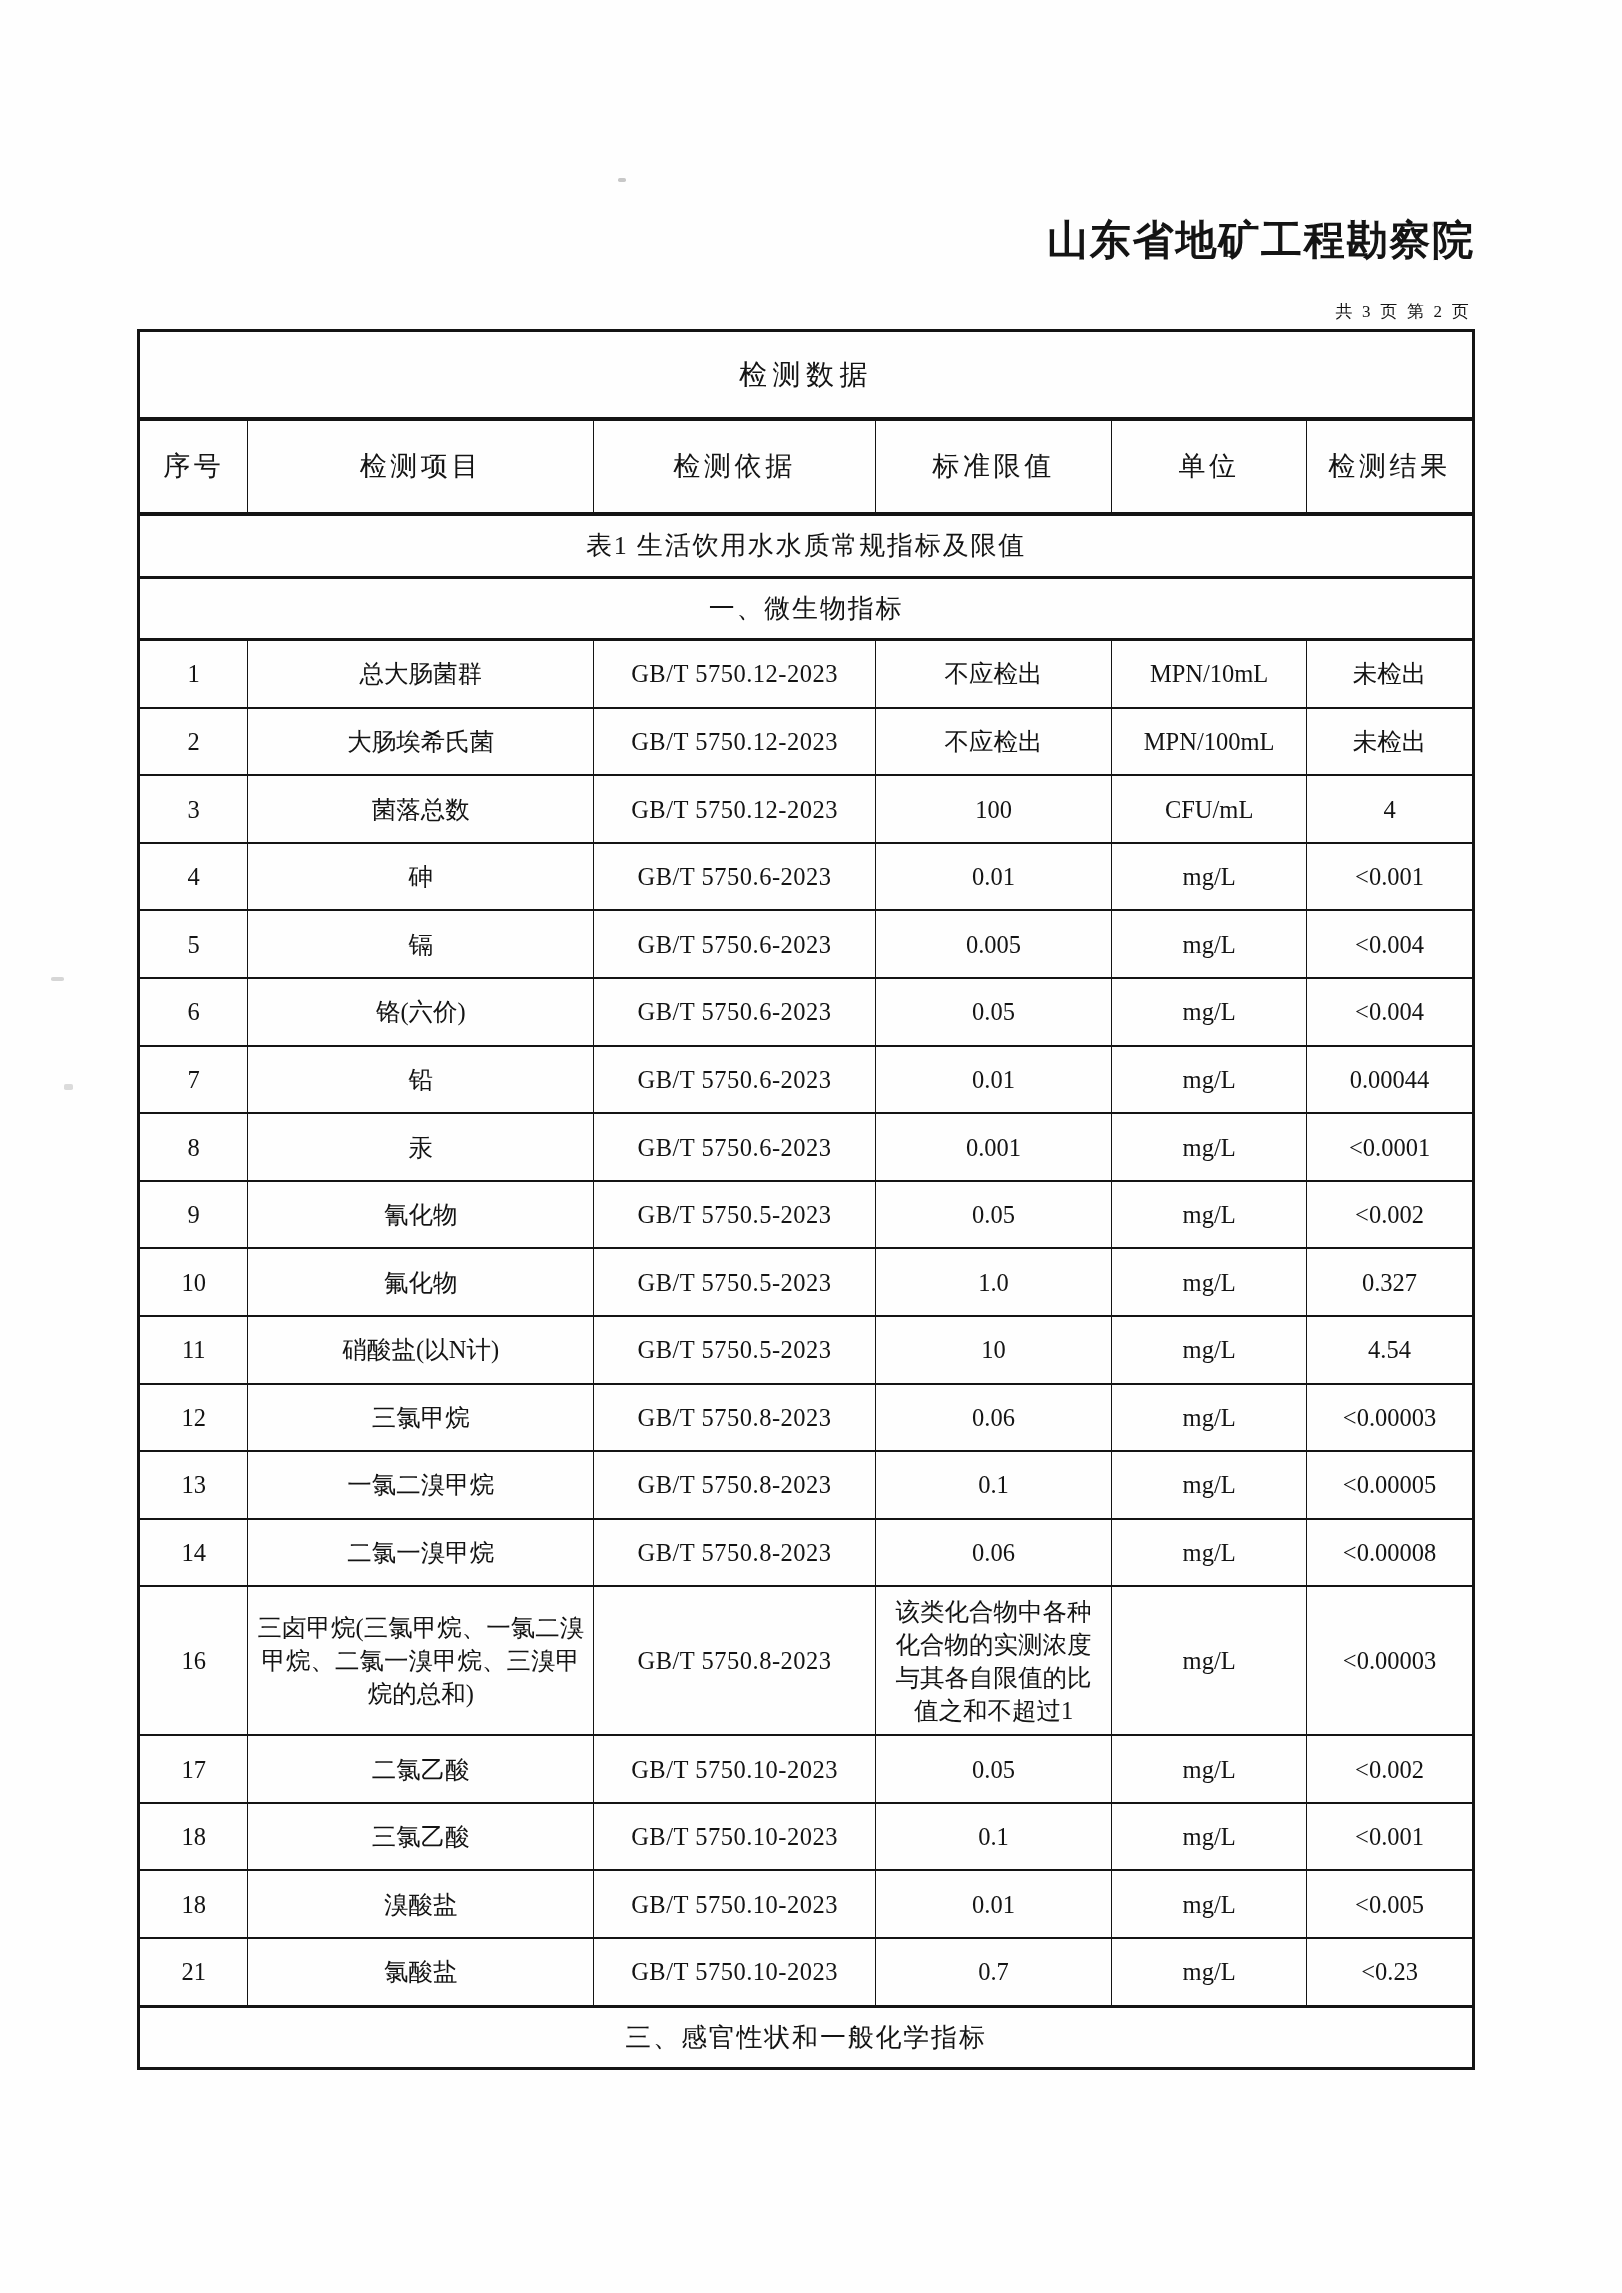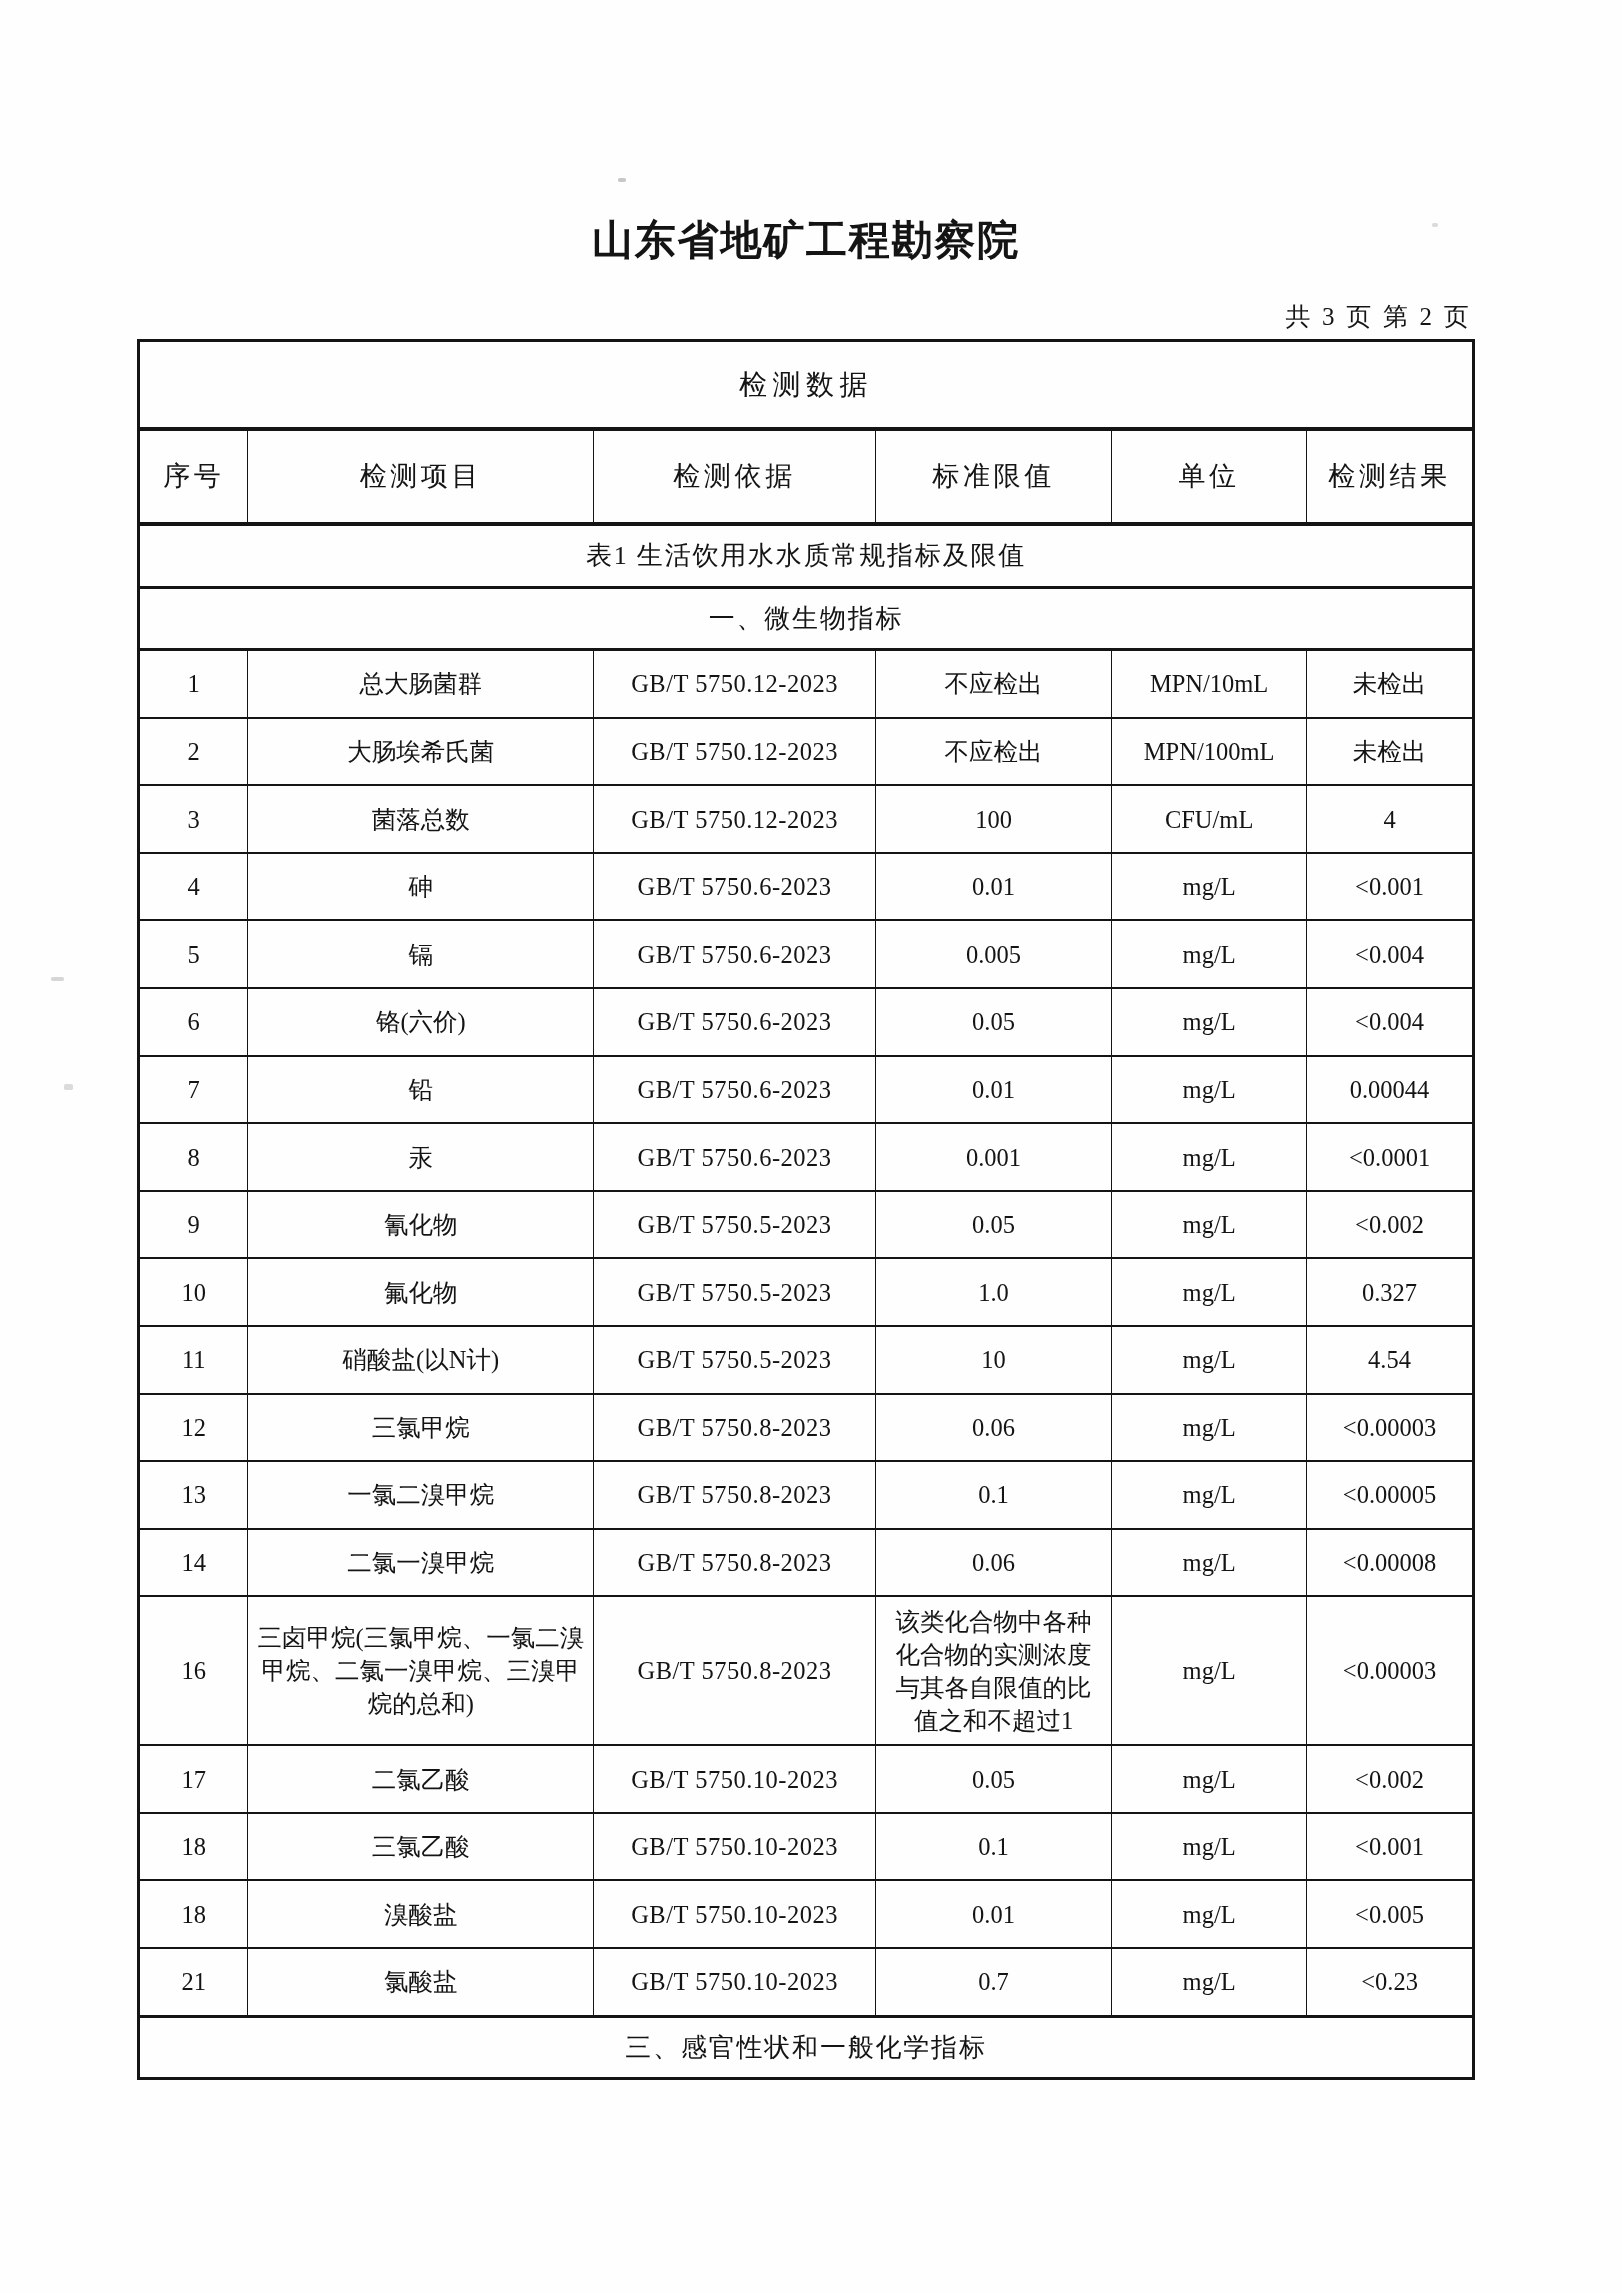--- a/index.html
+++ b/index.html
@@ -17,31 +17,31 @@
     overflow: hidden;
   }
   .content {
     position: absolute;
     left: 137px;
     top: 0;
     width: 1338px;
   }
   .title-block {
     margin-top: 211px;
-    text-align: center;
+    text-align: right;
     font-family: "Liberation Sans", "DejaVu Sans", sans-serif;
     font-weight: bold;
     line-height: 1.42;
   }
   .title-main   { font-size: 41px; letter-spacing: 1.8px; }
   .title-sub    { font-size: 39px; letter-spacing: 0.9px; }
   .page-indicator {
     margin-top: 31px;
     text-align: right;
-    font-size: 25px;
+    font-size: 17px;
     letter-spacing: 2.7px;
     padding-right: 3.6px;
   }
   table.report {
     margin-top: 5.5px;
     width: 1338px;
     border-collapse: collapse;
     table-layout: fixed;
     border: 3.6px solid #141414;
   }

